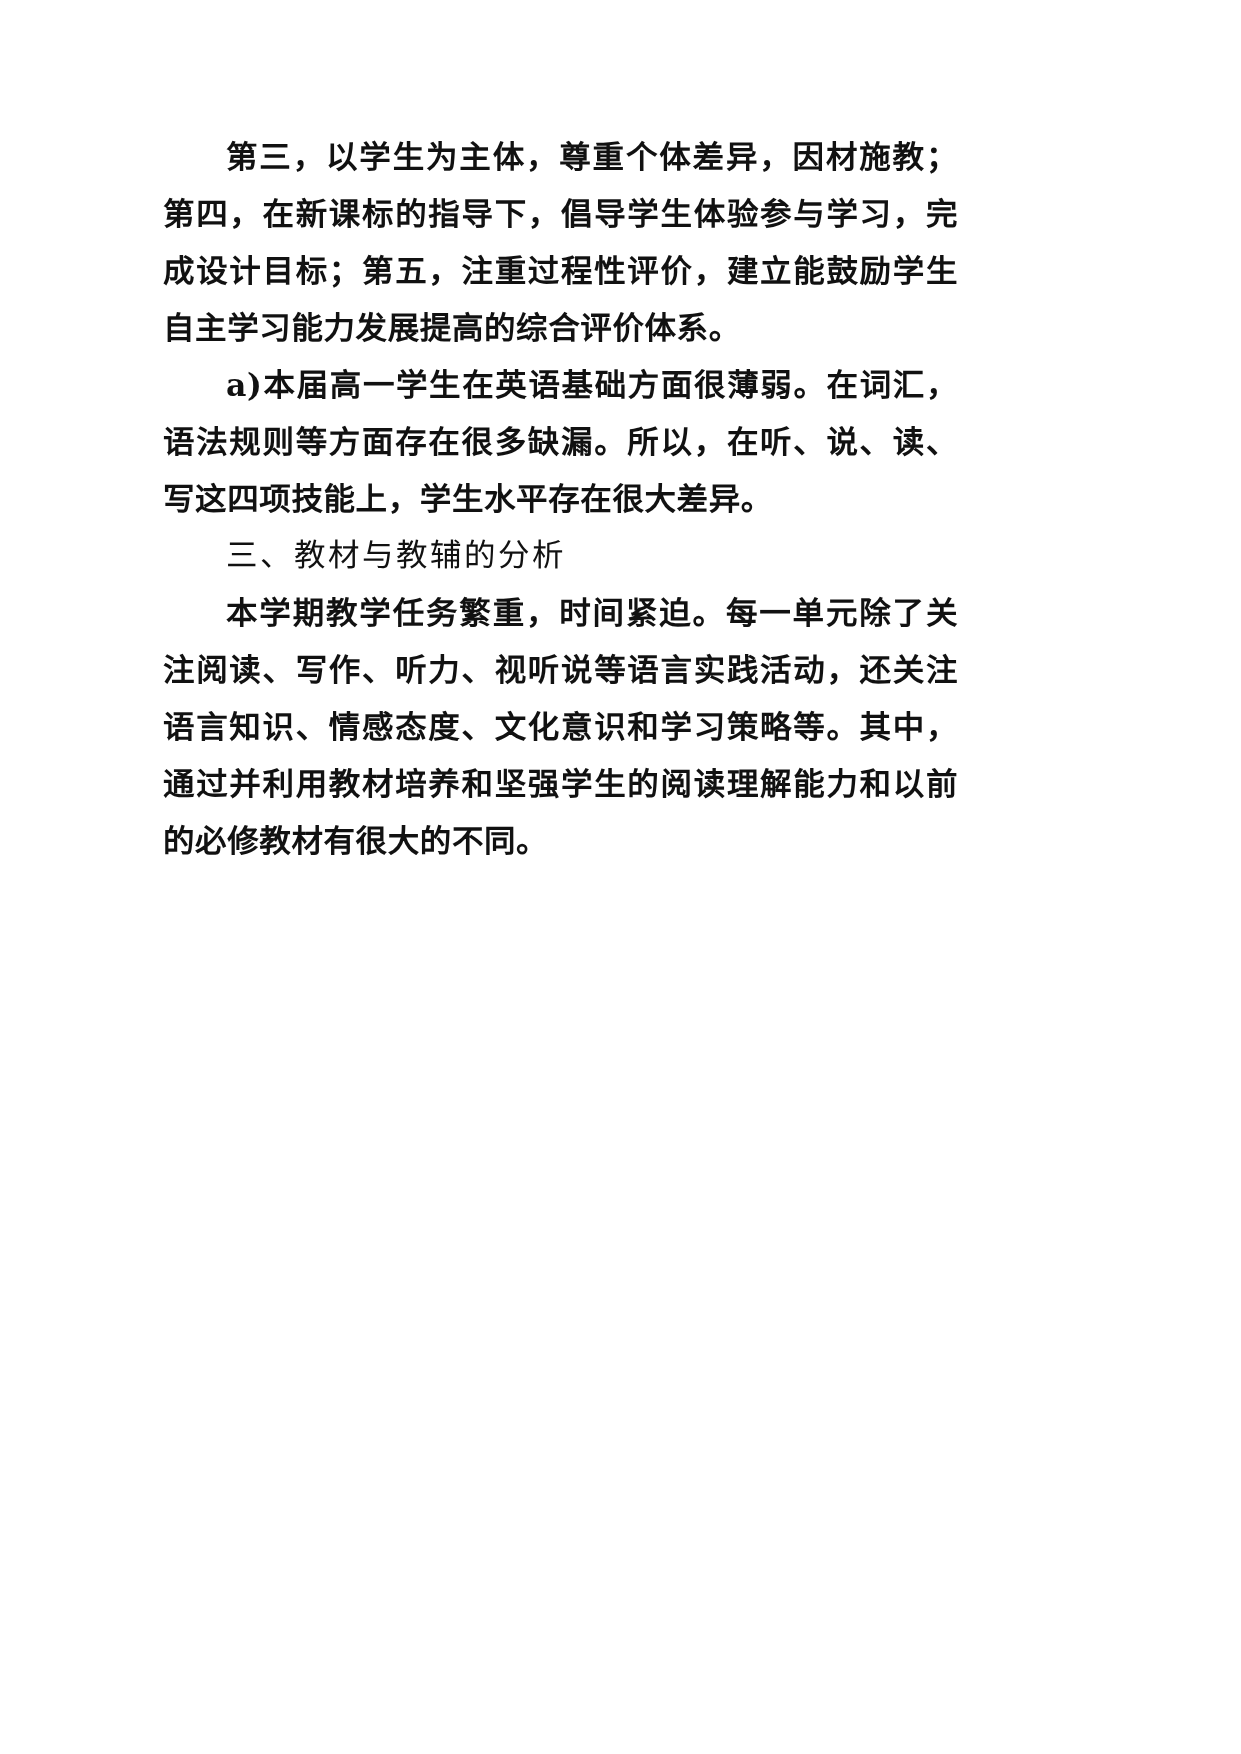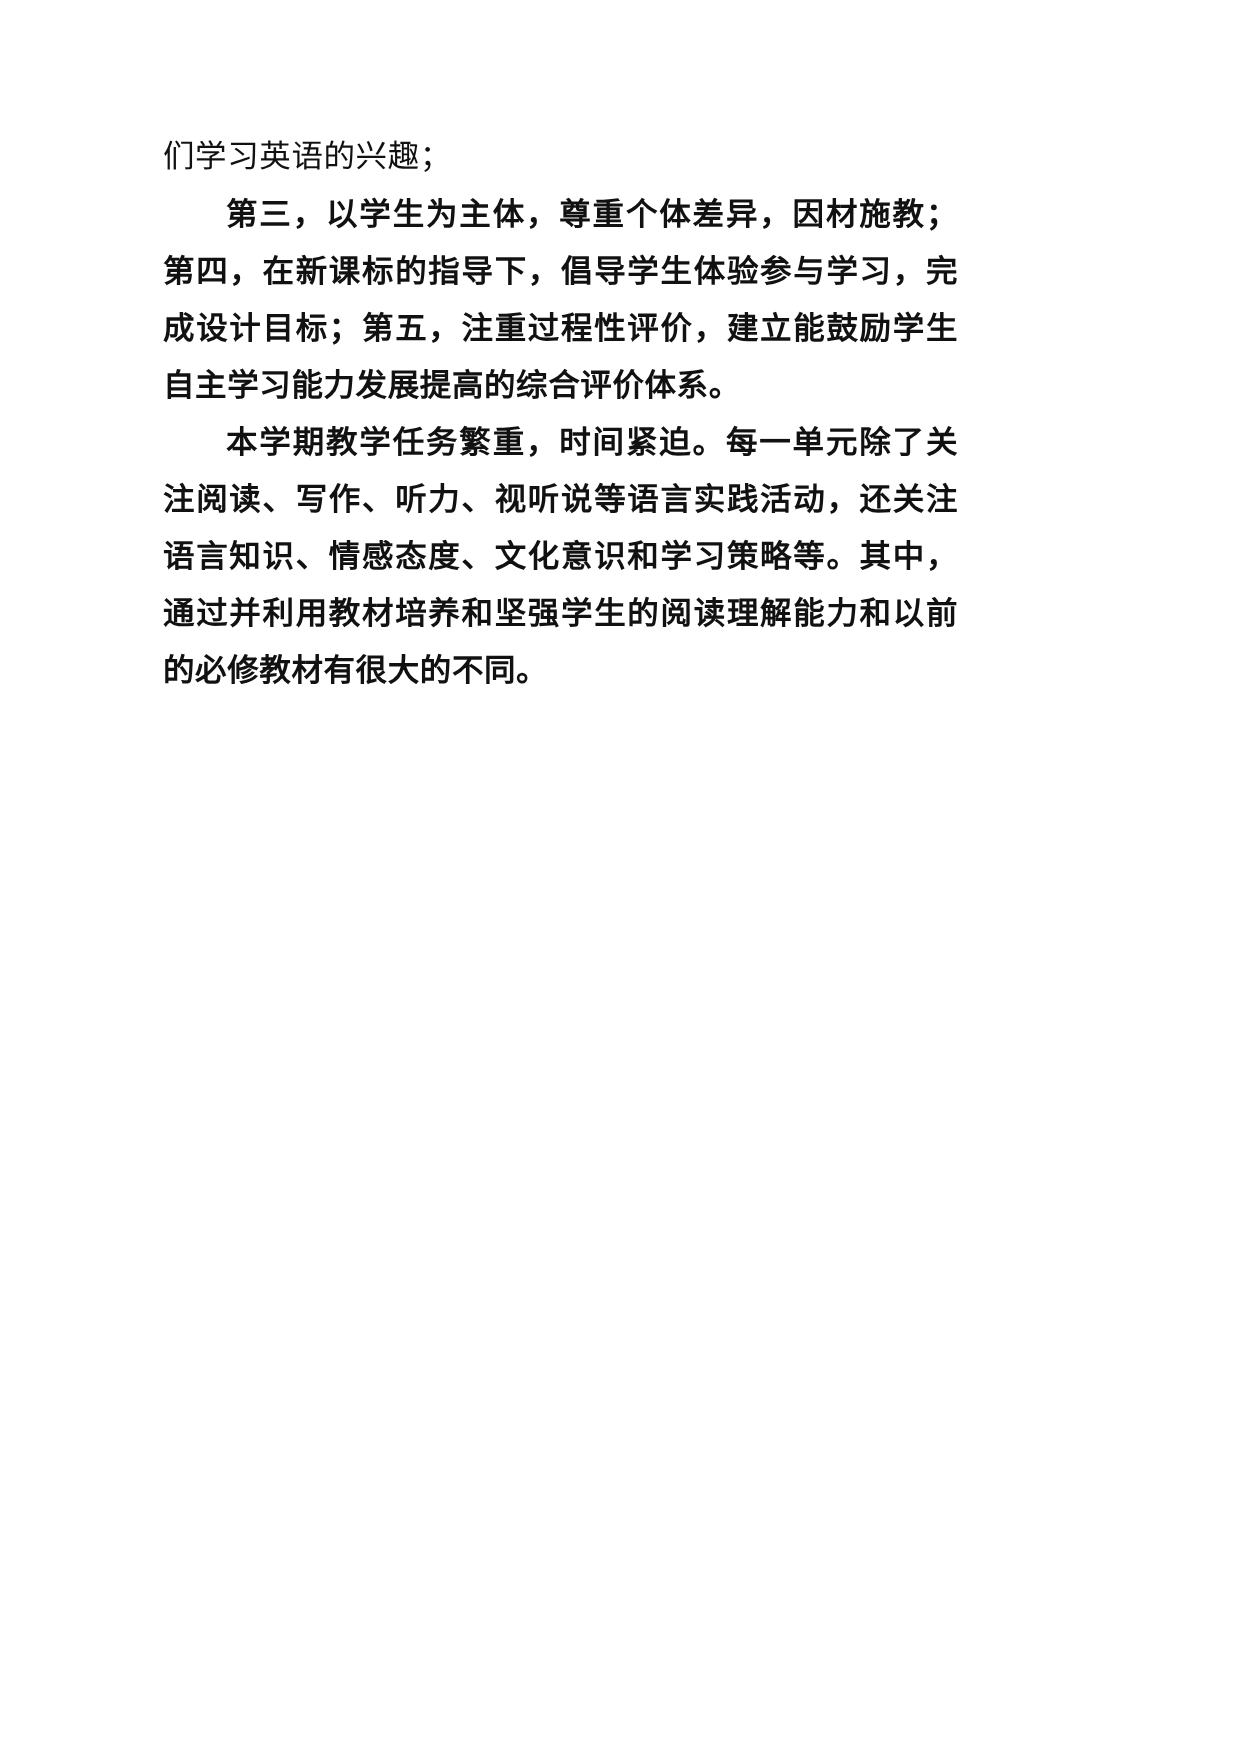--- a/index.html
+++ b/index.html
@@ -48,26 +48,27 @@
     text-indent: 63px;
     letter-spacing: 2.5px;
   }
 </style>
 </head>
 <body>
 
 <div class="page">
   <div class="doc-body">
 
-    <p class="para no-indent">们学习英语的兴趣；</p>
 
     <p class="para indent">第三，以学生为主体，尊重个体差异，因材施教；第四，在新课标的指导下，倡导学生体验参与学习，完成设计目标；第五，注重过程性评价，建立能鼓励学生自主学习能力发展提高的综合评价体系。</p>
 
 
+    <p class="para indent">a)本届高一学生在英语基础方面很薄弱。在词汇，语法规则等方面存在很多缺漏。所以，在听、说、读、写这四项技能上，学生水平存在很大差异。</p>
 
 
 
+    <p class="para heading">三、教材与教辅的分析</p>
 
     <p class="para indent">本学期教学任务繁重，时间紧迫。每一单元除了关注阅读、写作、听力、视听说等语言实践活动，还关注语言知识、情感态度、文化意识和学习策略等。其中，通过并利用教材培养和坚强学生的阅读理解能力和以前的必修教材有很大的不同。</p>
 
 
   </div>
 </div>
 
 </body></html>

